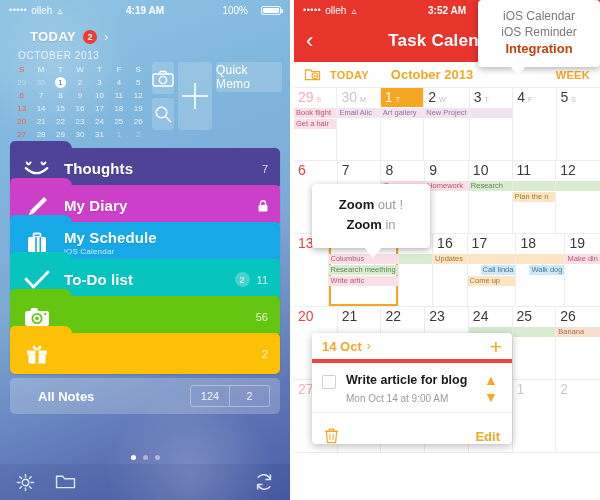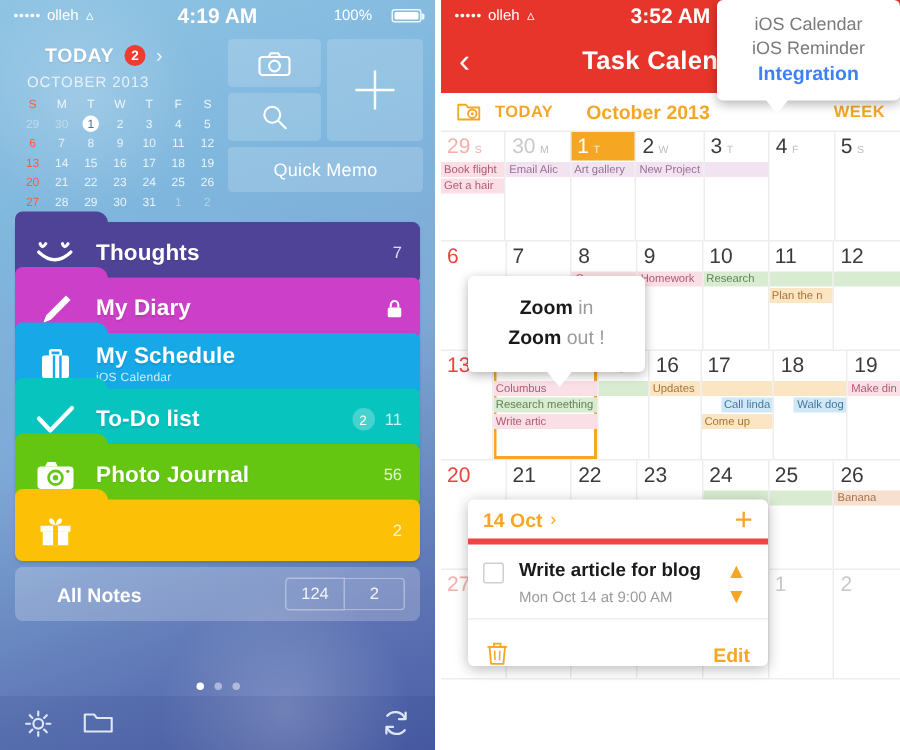--- a/index.html
+++ b/index.html
@@ -28,21 +28,21 @@
     background: radial-gradient(circle at 50% 50%, rgba(255,255,255,.20), rgba(255,255,255,0) 65%);
     pointer-events:none;
   }
   .l-status {
     height: 20px; display: flex; align-items: center; padding: 0 9px;
     color: #fff; font-size: 10px; position: relative; z-index: 3;
   }
   .dots { letter-spacing: .5px; font-size: 9px; }
   .carrier { margin-left: 4px; font-size: 10px; }
   .wifi { margin-left: 5px; font-size: 10px; }
-  .l-time { position: absolute; left: 0; right: 0; text-align: center; font-size: 14px; font-weight: bold; }
+  .l-time { position: absolute; left: 0; right: 0; text-align: center; font-size: 10px; font-weight: bold; }
   .l-right { margin-left: auto; display: flex; align-items: center; gap: 13px; font-size: 10px; }
   .batt { width: 20px; height: 9px; border: 1px solid rgba(255,255,255,.85); border-radius: 2px; position: relative; }
   .batt i { position: absolute; inset: 1px; background: #fff; border-radius: 1px; display: block; }
   .batt::after { content:""; position:absolute; right:-3px; top:2.5px; width:2px; height:4px; background: rgba(255,255,255,.85); border-radius: 0 1px 1px 0; }
 
   .l-top { display: flex; position: relative; z-index: 3; padding: 6px 8px 0 8px; }
   .l-left-col { width: 140px; }
   .today-row { display: flex; align-items: center; gap: 7px; padding: 3px 0 6px 22px; }
   .today-label { color: #fff; font-size: 13px; font-weight: bold; letter-spacing: .4px; text-shadow: 0 1px 1px rgba(0,0,0,.12); }
   .today-badge {
@@ -58,21 +58,21 @@
   .mini-grid div { text-align: center; font-size: 8px; color: #e9f3fb; line-height: 11px; }
   .mini-grid .hd { color: #f0f7fc; }
   .mini-grid .sun { color: #ff5b3a; }
   .mini-grid .mut { color: rgba(255,255,255,.38); }
   .mini-grid .sel { position: relative; color: #4a74a0; }
   .mini-grid .sel span {
     display:inline-flex; align-items:center; justify-content:center;
     width: 11px; height: 11px; background:#fff; border-radius:50%;
   }
 
-  .l-right-col { flex: 1; display: flex; flex-direction: column; gap: 4px; padding-left: 4px; }
+  .l-right-col { flex: 1; display: flex; flex-direction: row; gap: 4px; padding-left: 4px; margin-top: 36px; }
   .tile-row { display: flex; gap: 4px; height: 68px; }
   .tile {
     background: rgba(255,255,255,.17); border-radius: 3px;
     display: flex; align-items: center; justify-content: center;
   }
   .tile-left { width: 48%; display: flex; flex-direction: column; gap: 4px; }
   .tile-sq { flex: 1; background: rgba(255,255,255,.17); border-radius: 3px; display: flex; align-items: center; justify-content: center; }
   .tile-plus { flex: 1; }
   .quick-memo {
     height: 30px; background: rgba(255,255,255,.17); border-radius: 3px;
@@ -165,21 +165,21 @@
   .ev.blue { background: #cfe8f7; color: #44789b; margin-left: 13px; }
   .ev.peach{ background: #f7e0cf; color: #a8704a; }
 
   
   .callout {
     position: absolute; background: #fff; border-radius: 4px;
     box-shadow: 0 2px 7px rgba(0,0,0,.3); z-index: 20;
   }
   .callout-top { right: 0; top: 0; width: 122px; padding: 8px 10px 9px 10px; text-align: center; }
   .callout-top .c1 { font-size: 12px; color: #7a7a7a; line-height: 16px; }
-  .callout-top .c3 { font-size: 13px; color: #3b82f6; font-weight: bold; line-height: 18px; }
+  .callout-top .c3 { font-size: 13px; color: #c2410c; font-weight: bold; line-height: 18px; }
   .callout-top::after {
     content:""; position:absolute; left: 32px; bottom: -9px;
     border-left: 8px solid transparent; border-right: 8px solid transparent;
     border-top: 10px solid #fff;
   }
   .callout-zoom { left: 18px; top: 184px; width: 118px; padding: 11px 8px 13px 8px; text-align: center; }
   .callout-zoom .z { font-size: 13px; color: #9b9b9b; line-height: 20px; }
   .callout-zoom .z b { color: #1a1a1a; font-weight: bold; }
   .callout-zoom::after {
     content:""; position:absolute; left: 52px; bottom: -10px;
@@ -382,23 +382,20 @@
           <span class="tab" style="background: rgb(100, 198, 17);"></span>
           <span class="ficon">
             <svg width="26" height="20" viewBox="0 0 26 20">
               <rect x="1" y="4" width="24" height="15" rx="2.5" fill="#fff"></rect>
               <path d="M6 4 L7.5 1 L13 1 L14.5 4" fill="#fff"></path>
               <circle cx="13" cy="11.5" r="4.6" fill="none" stroke="#64c611" stroke-width="1.8"></circle>
               <circle cx="13" cy="11.5" r="1.8" fill="#64c611"></circle>
               <circle cx="21.2" cy="7.2" r="1.1" fill="#64c611"></circle>
             </svg>
           </span>
-          <span>
-            <div class="fname">Photo Journal</div>
-          </span>
           <span class="fright">
             <span>56</span>
           </span>
         </div>
         <div class="folder" style="background: rgb(252, 192, 6);">
           <span class="tab" style="background: rgb(252, 192, 6);"></span>
           <span class="ficon">
             <svg width="24" height="22" viewBox="0 0 24 22">
               <rect x="2" y="7.5" width="20" height="4" fill="#fff"></rect>
               <rect x="3.5" y="11.5" width="17" height="9" fill="#fff"></rect>
@@ -705,24 +702,24 @@
       </div>
 
     <div class="callout callout-top">
       <div class="c1">iOS Calendar</div>
       <div class="c1">iOS Reminder</div>
       <div class="c3">Integration</div>
     </div>
 
     <div class="callout callout-zoom">
       <div class="z">
+        <b>Zoom</b><span> out !</span>
+      </div>
+      <div class="z">
         <b>Zoom</b><span> in</span>
-      </div>
-      <div class="z">
-        <b>Zoom</b><span> out !</span>
       </div>
     </div>
 
     <div class="detail-pop">
       <div class="dp-head">
         <span class="dp-date">14 Oct</span>
         <span class="dp-chev">›</span>
         <span class="dp-plus">+</span>
       </div>
       <div class="dp-body">

